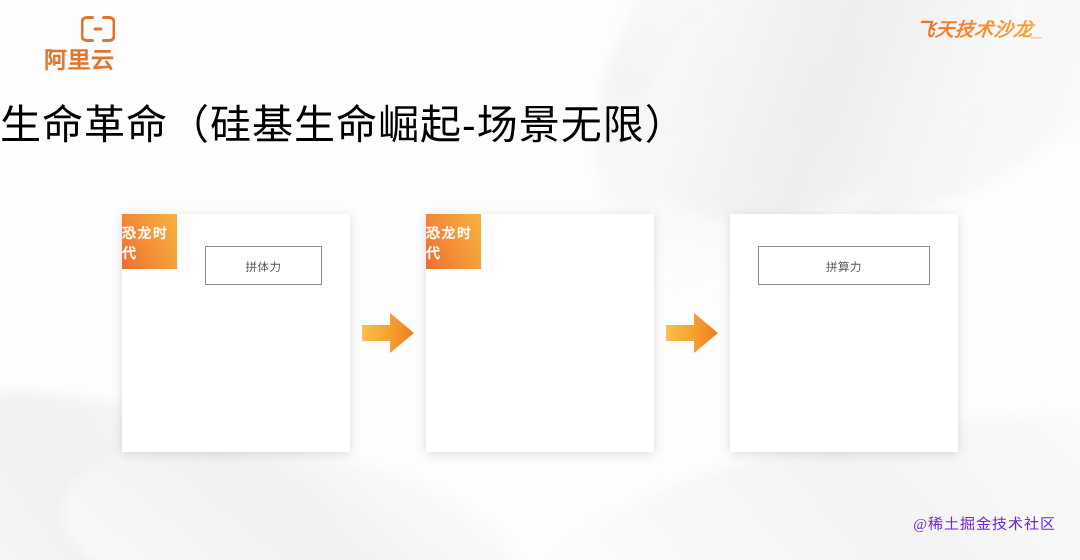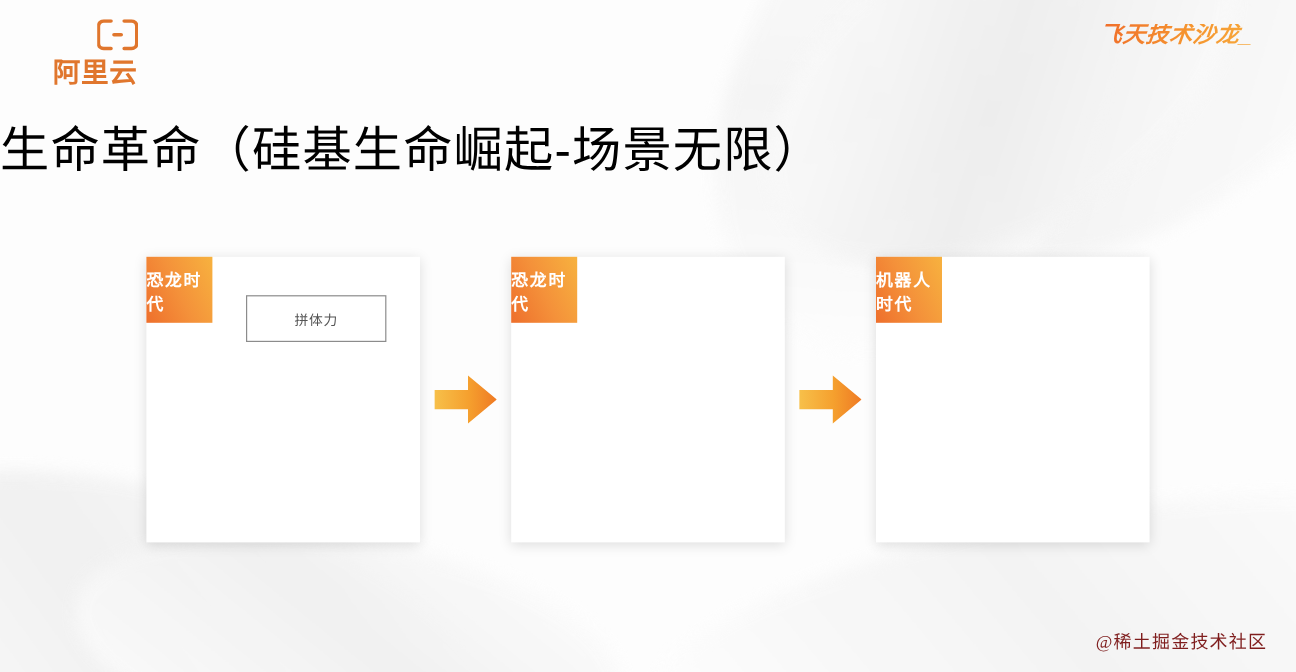--- a/index.html
+++ b/index.html
@@ -181,23 +181,23 @@
     display: flex;
     align-items: center;
     justify-content: center;
   }
   .arrow svg { display: block; }
 
   
   .watermark {
     position: absolute;
     right: 24px;
-    bottom: 16px;
+    bottom: 28px;
     font-size: 15px;
-    color: #7f1d1d;
+    color: #6d28d9;
     letter-spacing: 1px;
     line-height: 1;
     font-family: "Liberation Serif", "DejaVu Serif", serif;
   }
 </style>
 </head>
 <body>
 
 <div class="slide">
 
@@ -254,22 +254,22 @@
             <stop offset="0%" stop-color="#f7c04a"></stop>
             <stop offset="55%" stop-color="#f5a02e"></stop>
             <stop offset="100%" stop-color="#ef7a24"></stop>
           </linearGradient>
         </defs>
         <path d="M0 14 H28 V2 L52 22 L28 42 V30 H0 Z" fill="url(#arrGrad2)"></path>
       </svg>
     </div>
 
     <div class="card">
-      <div class="card-header">机器人时代</div>
       <div class="card-body">
+        <div class="item-box">拼算力</div>
       </div>
     </div>
 
   </div>
 
   <div class="watermark">@稀土掘金技术社区</div>
 
 </div>
 
 </body></html>

